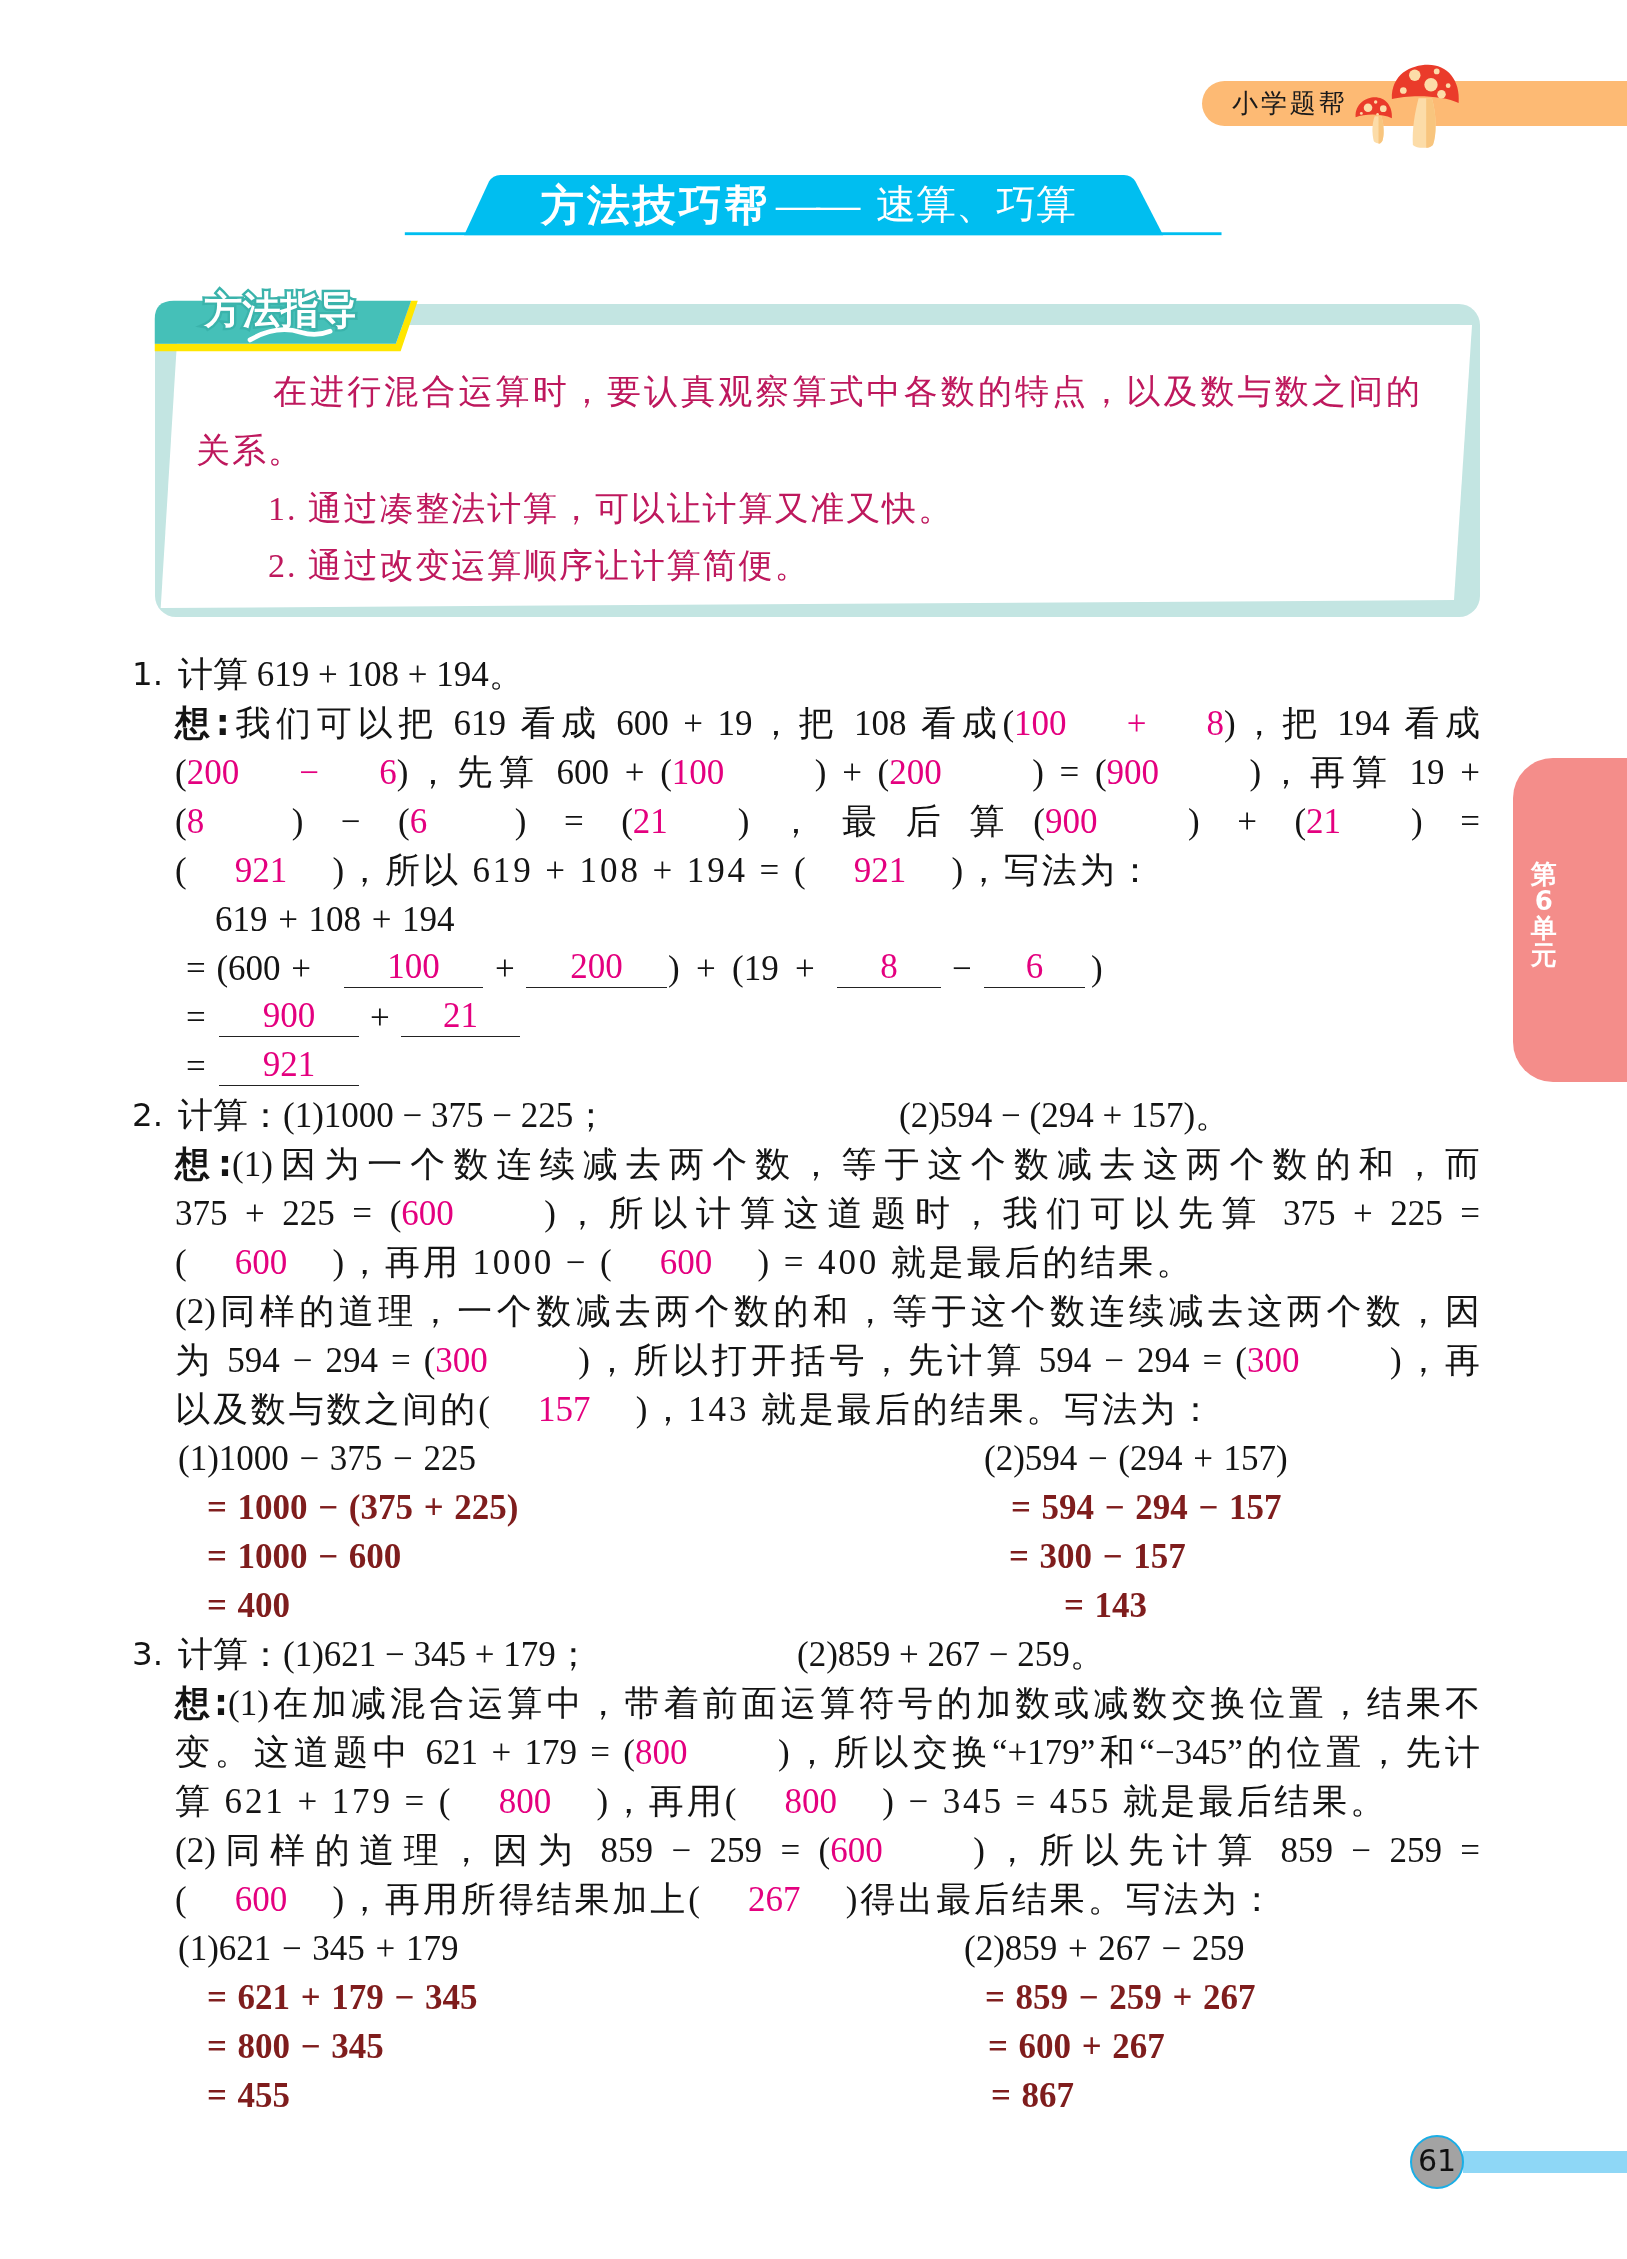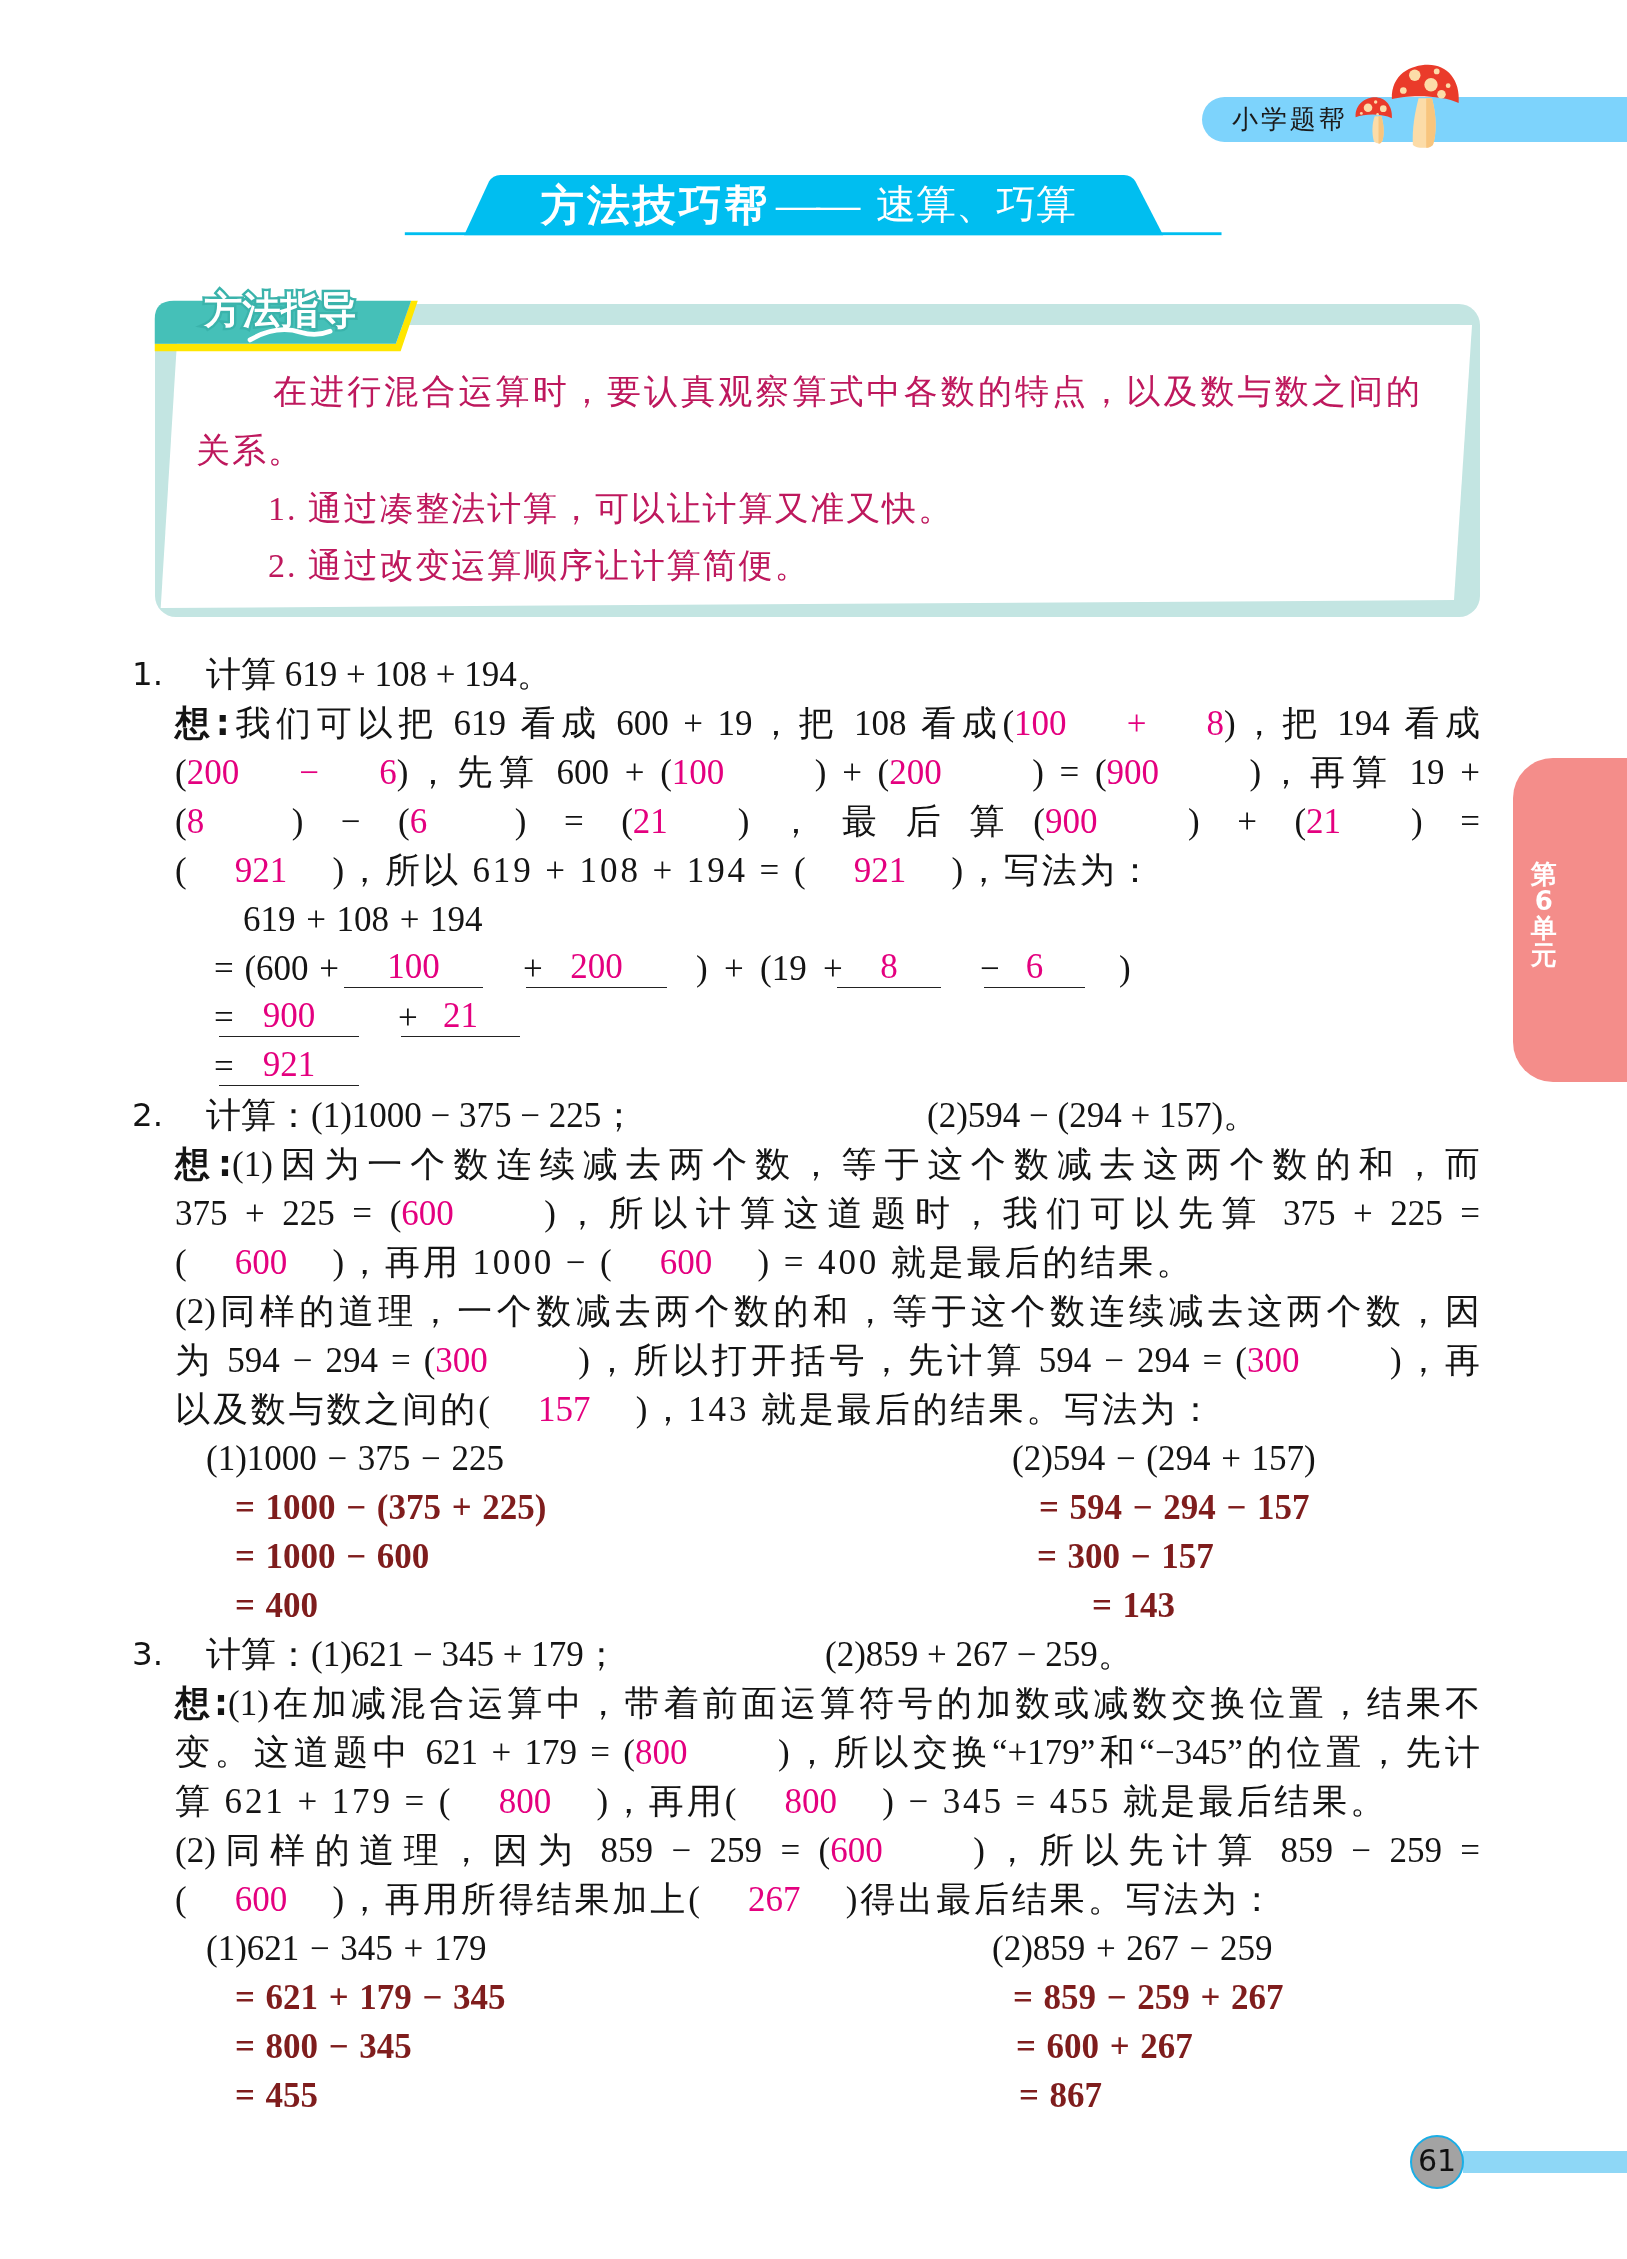--- a/index.html
+++ b/index.html
@@ -1,25 +1,25 @@
 <!DOCTYPE html>
 <html><head>
 <meta charset="utf-8">
 <style>
   html, body { margin:0; padding:0; }
   body {
     width:1628px; height:2260px; position:relative; overflow:hidden;
     background:#ffffff; color:#141414;
     font-family:"Liberation Serif","DejaVu Serif",serif;
   }
-  .abs { position:absolute;margin-left:28px; }
-
-  
-  #top-bar { position:absolute; left:1202px; top:97px; width:426px; height:45px;
-    background:#7dd3fc; border-radius:23px 0 0 23px; }
+  .abs { position:absolute; }
+
+  
+  #top-bar { position:absolute; left:1202px; top:81px; width:426px; height:45px;
+    background:#fdba74; border-radius:23px 0 0 23px; }
   #top-bar-label { position:absolute; left:30px; top:0; line-height:45px; font-size:26px;
     font-family:"DejaVu Sans",sans-serif; color:#1b1b1b; letter-spacing:2.9px; }
   #mushrooms { position:absolute; left:1348px; top:53px; }
 
   
   #title-shape { position:absolute; left:401px; top:172px; }
   .title-text { position:absolute; top:180px; height:50px; line-height:50px; color:#fff; white-space:nowrap; }
   #title-main { left:541px; font-family:"DejaVu Sans",sans-serif; font-weight:bold; font-size:43px; letter-spacing:2.9px; }
   #title-dash { left:776px; font-size:44px; letter-spacing:-3.8px; }
   #title-sub { left:876px; font-size:40px; }

